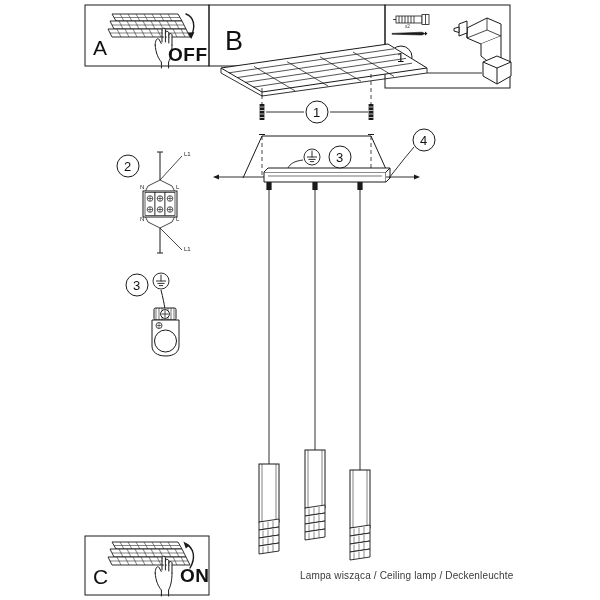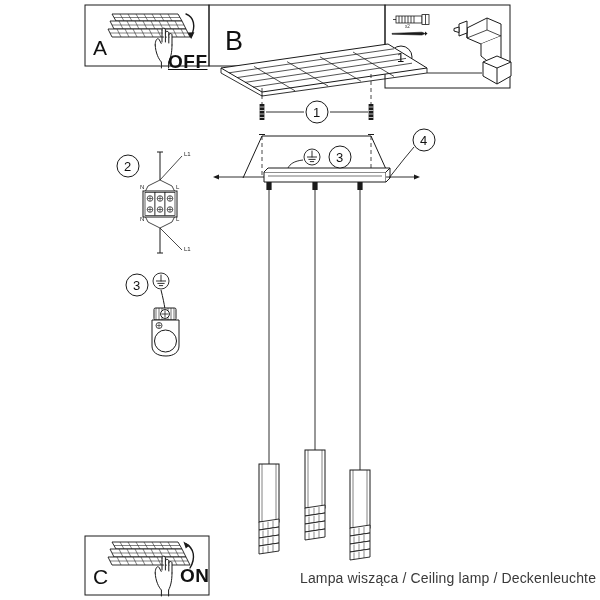--- a/index.html
+++ b/index.html
@@ -4,21 +4,21 @@
 <style>
   html,body{margin:0;padding:0;background:#fff;}
   body{width:600px;height:600px;overflow:hidden;
        font-family:"Liberation Sans",sans-serif;color:#1a1a1a;}
   #sheet{position:relative;width:600px;height:600px;}
   svg.layer{position:absolute;left:0;top:0;width:600px;height:600px;}
   .lbl{position:absolute;font-family:"Liberation Sans",sans-serif;color:#111;}
   .panel-letter{font-size:21px;font-weight:400;letter-spacing:.5px;}
   .bigB{font-size:27px;font-weight:400;}
   .onoff{font-size:19px;font-weight:700;letter-spacing:.5px;}
-  .caption{font-size:14px;color:#3a3a3a;letter-spacing:.15px;white-space:nowrap;}
+  .caption{font-size:10px;color:#3a3a3a;letter-spacing:.15px;white-space:nowrap;}
   .callout{font-size:13px;}
   .wire-lbl{font-size:6px;color:#222;}
   .qty{font-size:4.6px;color:#333;}
 </style>
 </head>
 <body>
 
 <div id="sheet">
 
   <svg class="layer" viewBox="0 0 600 600">
@@ -320,21 +320,21 @@
             <path d="M354,536.5 L354,543.4 M359,535.8 L359,542.7 M364,535 L364,541.9"></path>
             <path d="M354,544.5 L354,551.4 M359,543.8 L359,550.7 M364,543 L364,549.9"></path>
             <path d="M354,552.5 L354,559.4 M359,551.8 L359,558.7 M364,551 L364,557.9"></path>
           </g>
         </g>
       </g>
     </g>
   </svg>
 
   <div class="lbl panel-letter" style="left:93px;top:36px;">A</div>
-  <div class="lbl onoff" style="left:168px;top:51px;text-decoration:underline;">OFF</div>
+  <div class="lbl onoff" style="left:168px;top:44px;">OFF</div>
 
   <div class="lbl panel-letter" style="left:93px;top:565px;">C</div>
   <div class="lbl onoff" style="left:180px;top:565px;">ON</div>
 
   <div class="lbl bigB" style="left:225px;top:26px;">B</div>
 
   <div class="lbl qty" style="left:405px;top:24px;">x2</div>
 
   <div class="lbl callout" style="left:397px;top:50px;">1</div>
   <div class="lbl callout" style="left:313px;top:105px;">1</div>

